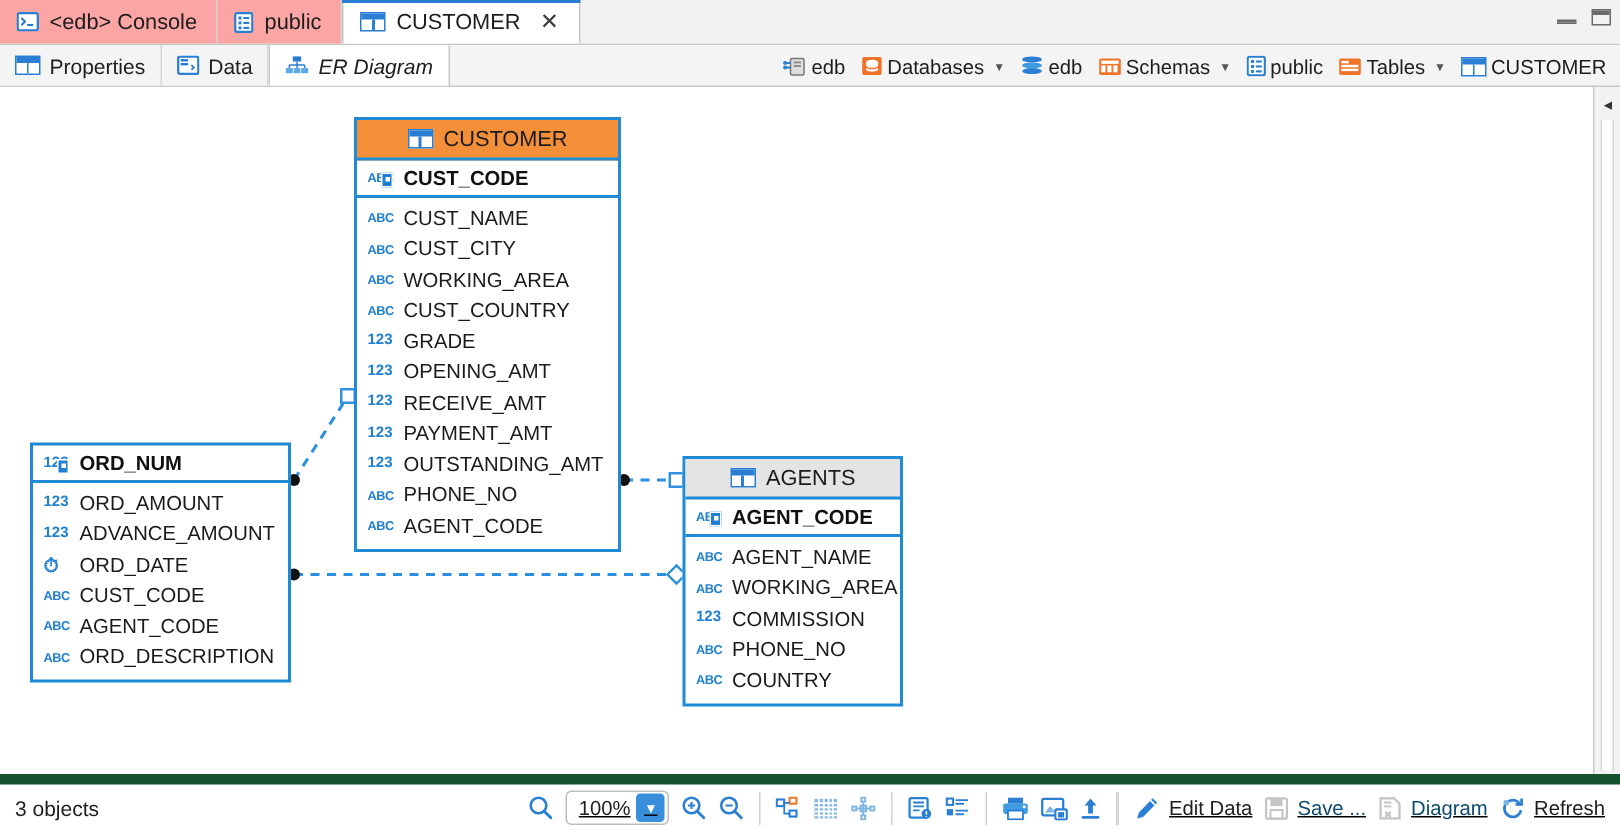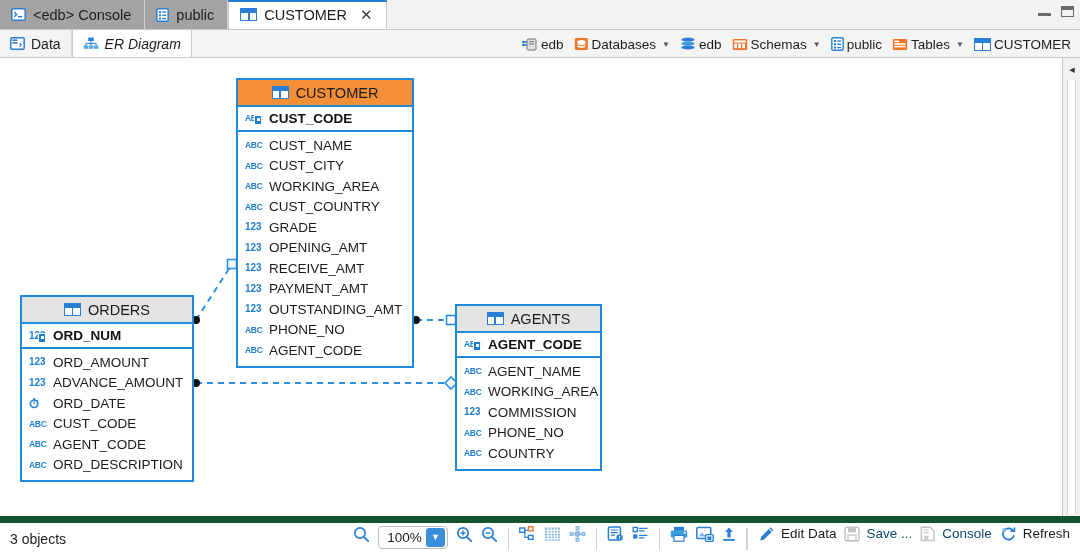--- a/index.html
+++ b/index.html
@@ -16,21 +16,21 @@
   
   .tabbar {
     position: absolute; top: 0; left: 0; width: 1080px; height: 30px;
     background: #f2f2f2;
     border-bottom: 1px solid #c8c8c8;
     display: flex; align-items: flex-end;
   }
   .tab {
     height: 29px; display: flex; align-items: center; gap: 7px;
     padding: 0 13px 0 11px; font-size: 14.5px; color: #1d1d1d;
-    background: #a3a3a3; border-right: 1px solid #d2d2d2;
+    background: #fca5a5; border-right: 1px solid #d2d2d2;
     position: relative; cursor: default; white-space: nowrap;
   }
   .tab.active {
     background: #ffffff; border-right: 1px solid #c8c8c8;
     border-left: 1px solid #c8c8c8;
   }
   .tab.active::before {
     content: ""; position: absolute; top: 0; left: -1px; right: -1px; height: 2px;
     background: #2a7fd4;
   }
@@ -132,21 +132,21 @@
   .relsvg { position: absolute; left: 0; top: 0; width: 1062px; height: 458px; pointer-events: none; }
 
   
   .statusbar {
     position: absolute; bottom: 0; left: 0; width: 1080px; height: 38px;
     background: #ffffff; border-top: 7px solid #14532d;
     display: flex; align-items: center;
   }
   .status-text { font-size: 14px; color: #1d1d1d; padding-left: 10px; }
   .btools { margin-left: auto; display: flex; align-items: center; height: 38px; }
-  .bgroup { display: flex; align-items: flex-start; gap: 8px; padding: 0 10px; height: 26px; }
+  .bgroup { display: flex; align-items: center; gap: 8px; padding: 0 10px; height: 26px; text-decoration: underline; }
   .bsep { width: 1px; height: 22px; background: #d0d0d0; }
   .blabel { font-size: 13.5px; color: #1d1d1d; margin-left: 2px; white-space: nowrap; }
   .blabel.dim { color: #0c4a6e; }
   .bitem { display: flex; align-items: center; gap: 4px; }
 
   .zoomcombo {
     display: flex; align-items: center; height: 23px;
     border: 1px solid #bdbdbd; border-radius: 4px; background: #fff; padding: 0 2px 0 8px; gap: 4px;
   }
   .zoomcombo .zval { font-size: 13.5px; color: #1d1d1d; }
@@ -194,20 +194,24 @@
     </div>
     <div class="filler"></div>
   </div>
 
   <div class="wincontrols">
     <span class="wc-min"></span>
     <span class="wc-max"></span>
   </div>
 
   <div class="subtabbar">
+    <div class="subtab">
+      <span class="ticon-table"></span>
+      <span>Properties</span>
+    </div>
     <div class="subtab">
       <span>
         <svg class="ic" width="15" height="13" viewBox="0 0 15 13">
           <rect x="0.8" y="0.8" width="13.4" height="11.4" rx="1.2" fill="#fff" stroke="#2a7fd4" stroke-width="1.5"></rect>
           <rect x="2.4" y="2.4" width="5" height="1.6" fill="#2a7fd4"></rect>
           <rect x="2.4" y="5" width="5" height="1.6" fill="#2a7fd4"></rect>
           <path d="M9.6 6.4 L11.2 8 L9.6 9.6" fill="none" stroke="#2a7fd4" stroke-width="1.2"></path>
         </svg>
       </span>
       <span>Data</span>
@@ -372,24 +376,20 @@
               <span class="tico">ABC</span>
               <span>PHONE_NO</span>
             </div>
             <div class="frow">
               <span class="tico">ABC</span>
               <span>AGENT_CODE</span>
             </div>
           </div>
         </div>
         <div class="entity grey" style="left: 20px; top: 237px; width: 174px;">
-          <div class="ehead">
-            <span class="ticon-table"></span>
-            <span>ORDERS</span>
-          </div>
           <div class="pkrow">
             <span class="tico num pk">123<span class="keybox"></span></span>
             <span>ORD_NUM</span>
           </div>
           <div class="fields">
             <div class="frow">
               <span class="tico num">123</span>
               <span>ORD_AMOUNT</span>
             </div>
             <div class="frow">
@@ -592,21 +592,21 @@
           <span class="blabel dim">Save ...</span>
         </span>
         <span class="bitem">
           <span>
             <svg class="ic" width="16" height="16" viewBox="0 0 16 16">
               <path d="M1.4 1.2 H10.4 L14 4.8 V14.6 H1.4 Z" fill="#fff" stroke="#c4c4c4" stroke-width="1.5"></path>
               <path d="M3.6 4 H8.6 M3.6 6.6 H8.6" stroke="#c4c4c4" stroke-width="1.2"></path>
               <path d="M4.6 10.2 L8.2 13.6 M8.2 10.2 L4.6 13.6" stroke="#c4c4c4" stroke-width="1.6"></path>
             </svg>
           </span>
-          <span class="blabel dim">Console</span>
+          <span class="blabel dim">Diagram</span>
         </span>
         <span class="bitem">
           <span>
             <svg class="ic" width="17" height="16" viewBox="0 0 17 16">
               <path d="M13.6 5.6 A5.6 5.6 0 1 0 14 9.2" fill="none" stroke="#2a7fd4" stroke-width="1.8"></path>
               <path d="M10.4 5.2 L14.4 5.2 L14.4 1.4" fill="none" stroke="#2a7fd4" stroke-width="1.8"></path>
               <circle cx="4.2" cy="4" r="1.9" fill="#7fb6e4"></circle>
             </svg>
           </span>
           <span class="blabel">Refresh</span>

